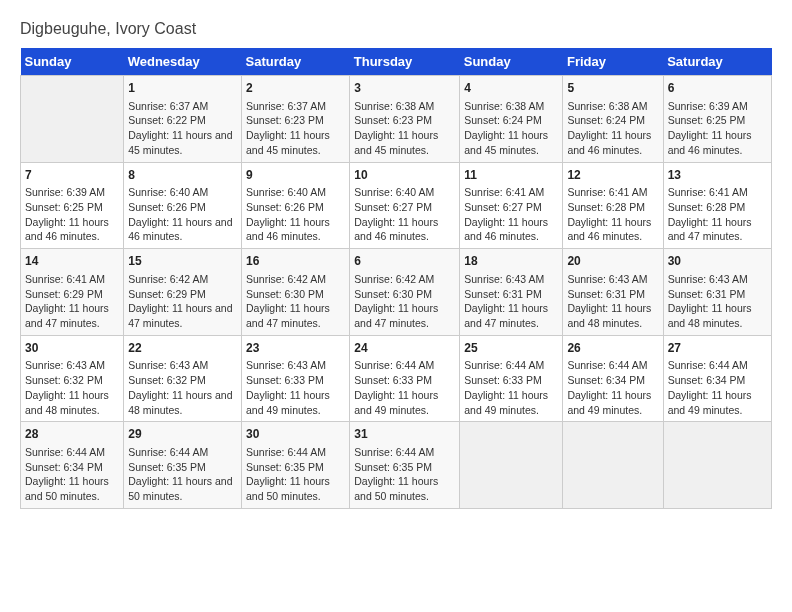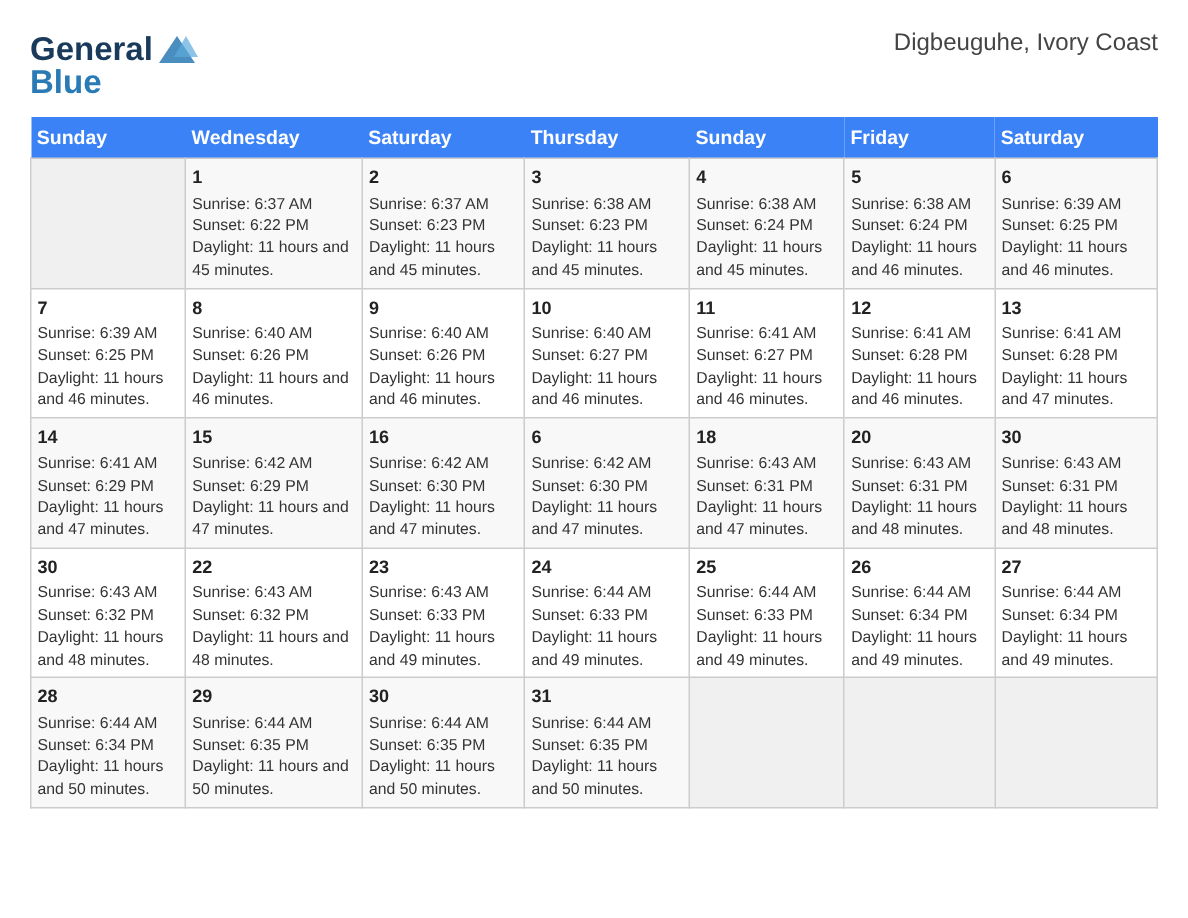--- a/index.html
+++ b/index.html
@@ -37,21 +37,21 @@
       font-size: 16px;
       font-weight: normal;
       color: #444;
     }
     table {
       width: 100%;
       border-collapse: collapse;
       font-size: 11px;
     }
     thead tr th {
-      background-color: #3b82f6;
+      background-color: #1d4ed8;
       color: #fff;
       padding: 6px 4px;
       text-align: left;
       font-size: 13px;
       font-weight: bold;
     }
     tbody tr td {
       border: 1px solid #ccc;
       vertical-align: top;
       padding: 4px 4px;
@@ -72,30 +72,20 @@
     .day-info {
       font-size: 10.5px;
       color: #333;
     }
     .empty-cell { background: #f0f0f0 !important; }
   </style>
 </head>
 <body>
 
 <div class="header">
-  <div class="logo">
-    <div class="logo-row">
-      <span style="font-size:22px;font-weight:bold;color:#1a3a5c;">General</span>
-      <svg width="28" height="22" viewBox="0 0 28 22">
-        <polygon points="14,2 26,20 2,20" fill="#2a7ab5" opacity="0.85"></polygon>
-        <polygon points="20,2 28,16 12,16" fill="#5aabdb" opacity="0.7"></polygon>
-      </svg>
-    </div>
-    <span style="font-size:22px;font-weight:bold;color:#2a7ab5;margin-top:-4px;">Blue</span>
-  </div>
   <div class="title-block">
     <h2>Digbeuguhe, Ivory Coast</h2>
   </div>
 </div>
 
 <table>
   <thead>
     <tr>
     <th>Sunday</th>
         <th>Wednesday</th>

